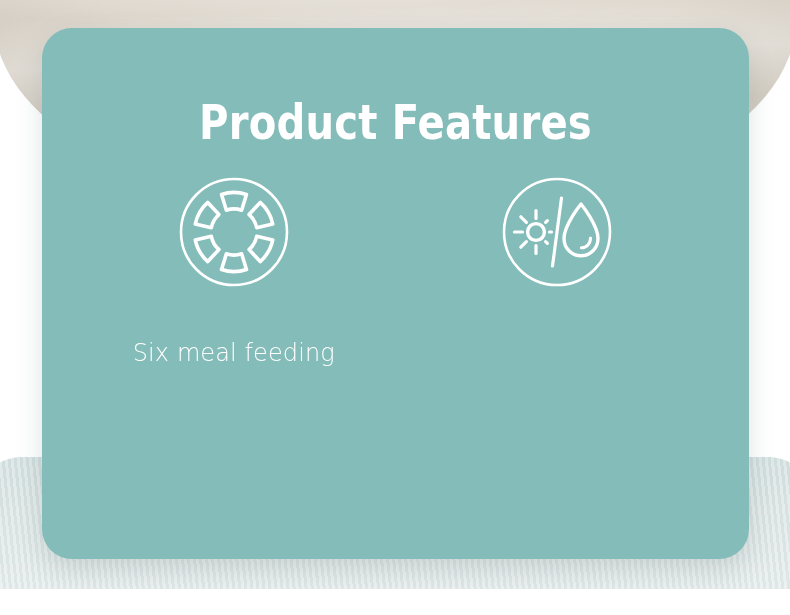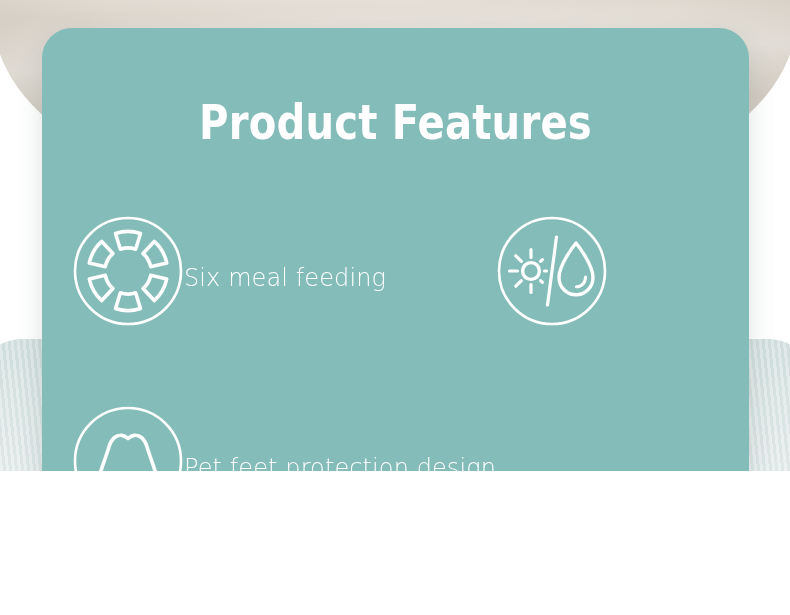--- a/index.html
+++ b/index.html
@@ -10,21 +10,21 @@
     width: 790px;
     height: 615px;
     overflow: hidden;
     font-family: "Liberation Sans", sans-serif;
     background: #ffffff;
   }
 
   #stage {
     position: relative;
     width: 790px;
-    height: 471px;
+    height: 589px;
     overflow: hidden;
     background: #eab308;
   }
 
   
   .bg-white-base {
     position: absolute;
     left: 0; top: 0;
     width: 790px; height: 615px;
     background: #ffffff;
@@ -151,23 +151,23 @@
     width: 647px;
     display: grid;
     grid-template-columns: 1fr 1fr;
     grid-template-rows: 190px 190px;
     row-gap: 0px;
     column-gap: 0px;
   }
 
   .feature {
     display: flex;
-    flex-direction: row;
+    flex-direction: column;
     align-items: center;
-    justify-content: flex-start;
+    justify-content: space-between;
   }
 
   .feature-icon {
     width: 112px;
     height: 112px;
     display: block;
   }
 
   .feature-label {
     margin-top: 14px;
@@ -244,32 +244,16 @@
           </g>
 
           <line x1="60.5" y1="22" x2="51.5" y2="90" fill="none" stroke="#ffffff" stroke-width="3.2" stroke-linecap="round"></line>
 
           <path d="M 80 28 C 80 28 63 49 63 62.5 C 63 72.2 70.7 79.8 80 79.8 C 89.3 79.8 97 72.2 97 62.5 C 97 49 80 28 80 28 Z" fill="none" stroke="#ffffff" stroke-width="3.4" stroke-linejoin="round"></path>
           <path d="M 89.5 62 C 89.5 68 85.4 71.8 80.4 71.8" fill="none" stroke="#ffffff" stroke-width="3.0" stroke-linecap="round"></path>
         </svg>
       </div>
 
 
-      <div class="feature">
-        <svg class="feature-icon" viewBox="0 0 112 112">
-          <circle cx="56" cy="56" r="53" fill="none" stroke="#ffffff" stroke-width="2.6"></circle>
-          <path d="M 42.5 32.5
-                   C 47.5 28.5 53 30.5 56 33.5
-                   C 59 30.5 64.5 28.5 69.5 32.5
-                   C 74 36.2 74.6 40.5 76 45
-                   L 84.5 70
-                   C 86.5 76 82.5 80.5 76 80.5
-                   L 36 80.5
-                   C 29.5 80.5 25.5 76 27.5 70
-                   L 36 45
-                   C 37.4 40.5 38 36.2 42.5 32.5 Z" fill="none" stroke="#ffffff" stroke-width="3.6" stroke-linejoin="round"></path>
-        </svg>
-        <div class="feature-label">Pet feet protection design</div>
-      </div>
 
     </div>
   </div>
 </div>
 
 </body></html>

